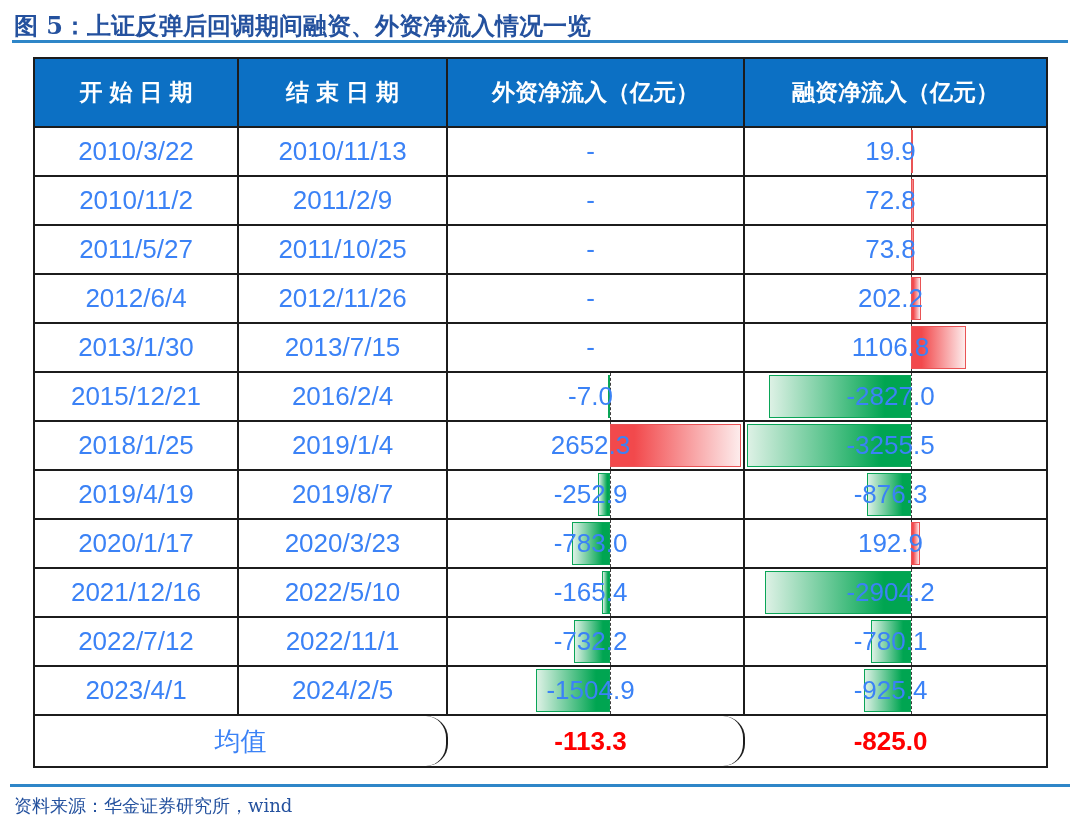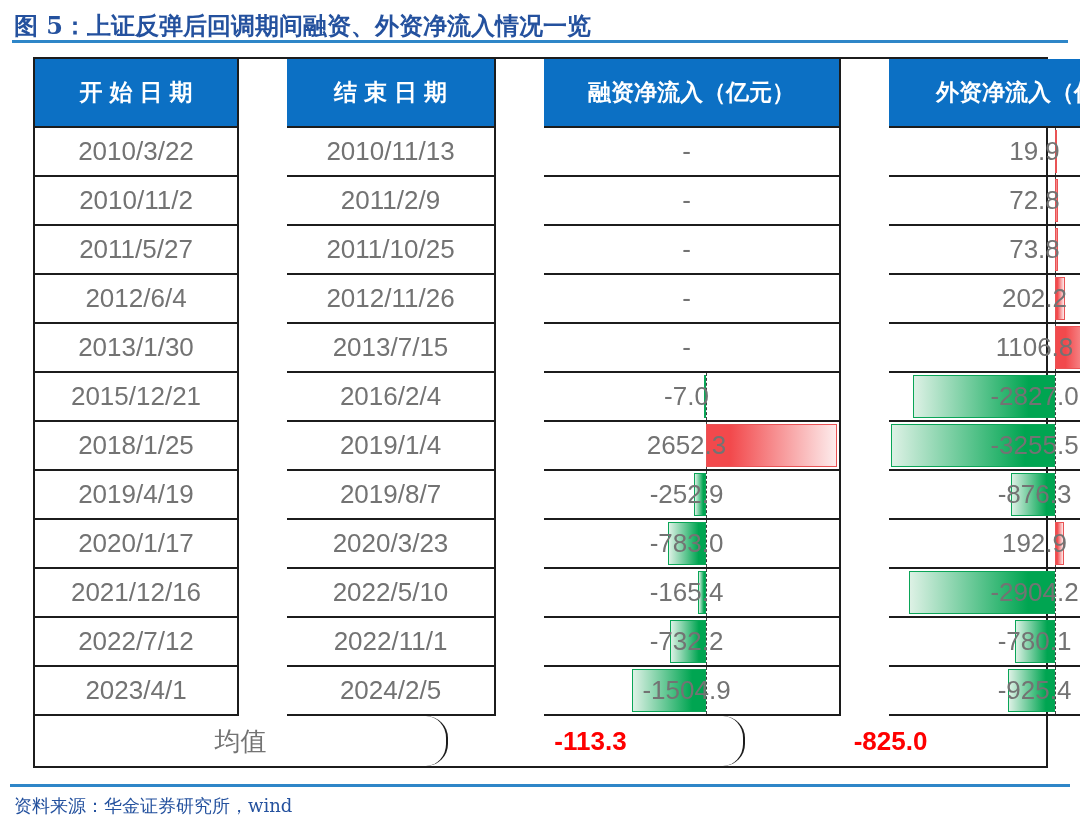--- a/index.html
+++ b/index.html
@@ -13,30 +13,30 @@
   .fig-title{position:absolute;left:14px;top:10px;font-size:24px;font-weight:600;
         color:var(--title-blue);font-family:"DejaVu Serif", serif;white-space:nowrap;}
   .rule{position:absolute;height:3px;background:var(--rule-blue);}
   .rule.top{left:12px;width:1056px;top:40px;}
   .rule.bottom{left:10px;width:1060px;top:784px;}
   .source{position:absolute;left:14px;top:794px;font-size:18px;
         color:var(--title-blue);font-family:"DejaVu Serif", serif;white-space:nowrap;}
 
   .table{position:absolute;left:33px;top:57px;width:1015px;box-sizing:border-box;
         border:2px solid var(--border-dark);background:#fff;}
-  .thead,.tr{display:grid;grid-template-columns:204px 209px 297px 301px;gap:48px;}
+  .thead,.tr{display:grid;grid-template-columns:204px 209px 297px 301px;}
   .thead{height:69px;}
   .th{background:var(--header-bg);color:var(--header-text);font-weight:bold;font-size:23px;
       display:flex;align-items:center;justify-content:center;box-sizing:border-box;
       border-right:2px solid var(--border-dark);border-bottom:2px solid var(--border-dark);}
   .th.sp{letter-spacing:7px;text-indent:7px;}
   .thead .th:last-child{border-right:none;}
   .tr{height:49px;}
   .td{position:relative;display:flex;align-items:center;justify-content:center;
-      font-size:26px;color:#737373;box-sizing:border-box;overflow:hidden;
+      font-size:26px;color:#3b82f6;box-sizing:border-box;overflow:hidden;
       border-right:2px solid var(--border-dark);border-bottom:2px solid var(--border-dark);}
   .tr .td:last-child, .summary .td:last-child{border-right:none;}
   .summary{display:grid;grid-template-columns:413px 297px 301px;height:50px;}
   .summary .td{border-bottom:none;border-radius:22px;}
   .summary .red{color:var(--summary-red);font-weight:bold;}
 
   .axis{position:absolute;top:0;bottom:0;width:0;border-left:1.5px dashed #3d3d3d;z-index:0;}
   .bar{position:absolute;top:2px;bottom:2px;min-width:1px;z-index:1;box-sizing:border-box;}
   .bar.pos{background:linear-gradient(to right, var(--positive-bar) 0%, var(--positive-bar) 18%, #fdecec 100%);
            border:1.5px solid #e95355;}
@@ -49,22 +49,22 @@
 <body>
 
 <div class="page">
   <div class="fig-title">图 5：上证反弹后回调期间融资、外资净流入情况一览</div>
   <div class="rule top"></div>
 
   <div class="table">
     <div class="thead">
       <div class="th sp">开始日期</div>
       <div class="th sp">结束日期</div>
+      <div class="th">外资净流入（亿元）</div>
       <div class="th">融资净流入（亿元）</div>
-      <div class="th">外资净流入（亿元）</div>
     </div>
 
     <div>
         <div class="tr">
     <div class="td c1">
       <span class="val bind-start">2010/3/22</span>
     </div>
     <div class="td c2">
       <span class="val bind-end">2010/11/13</span>
     </div>

